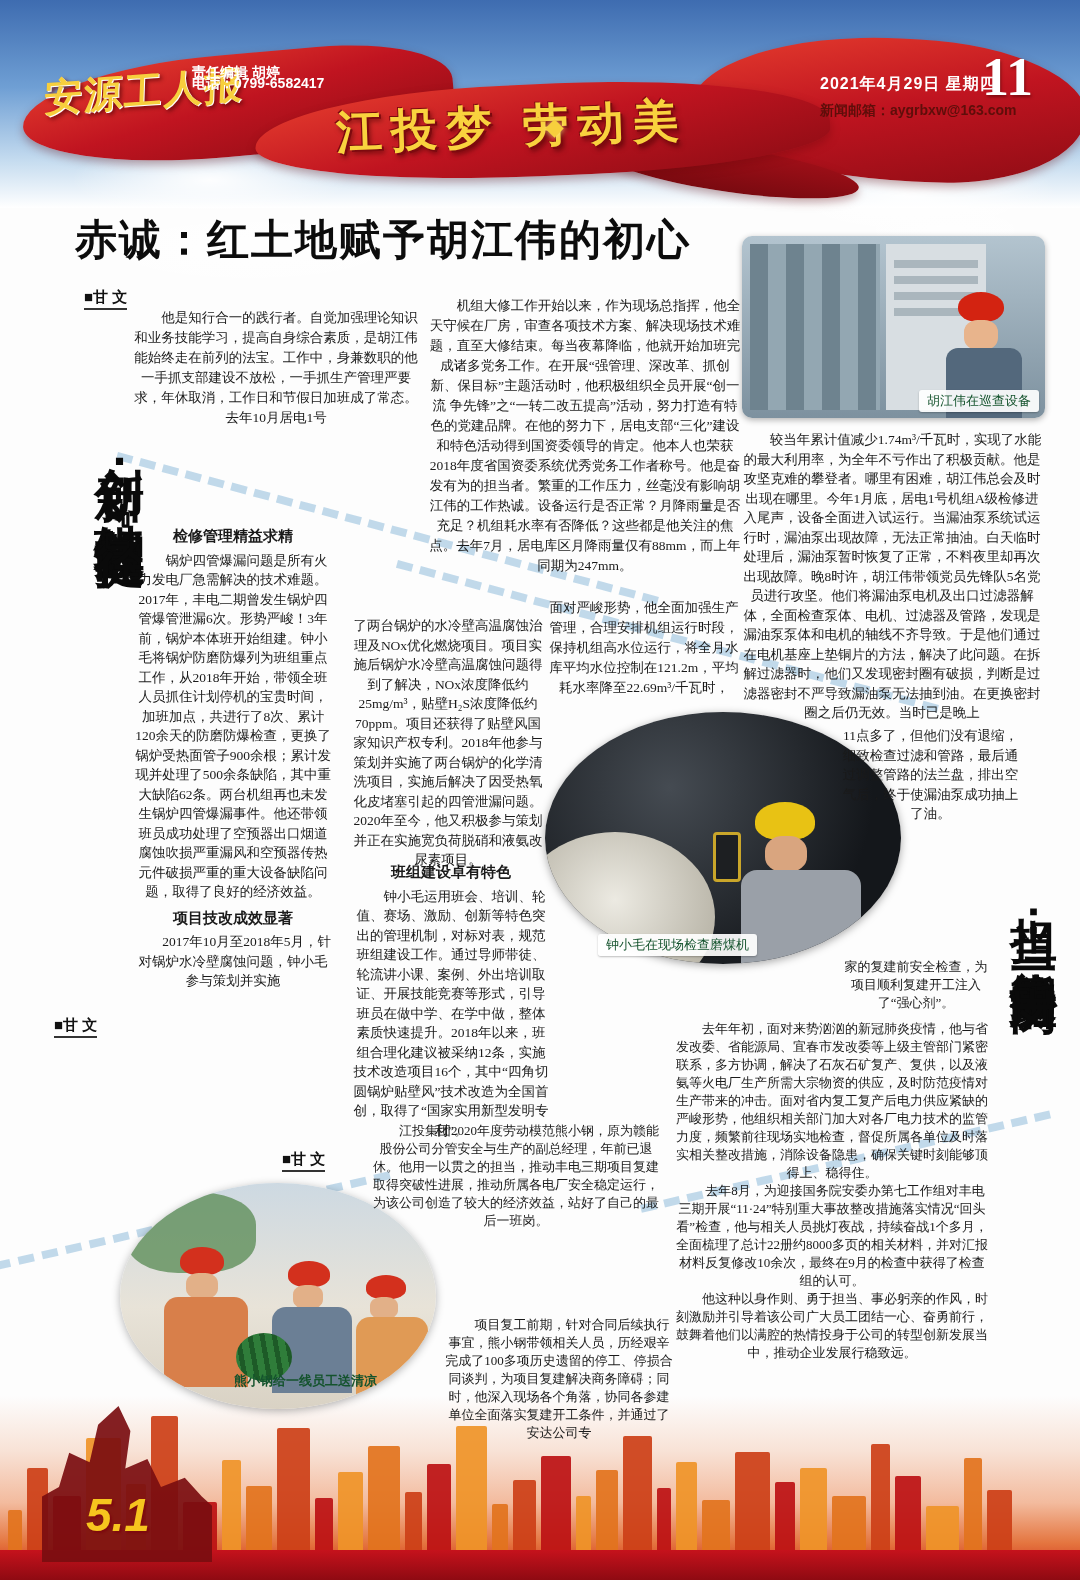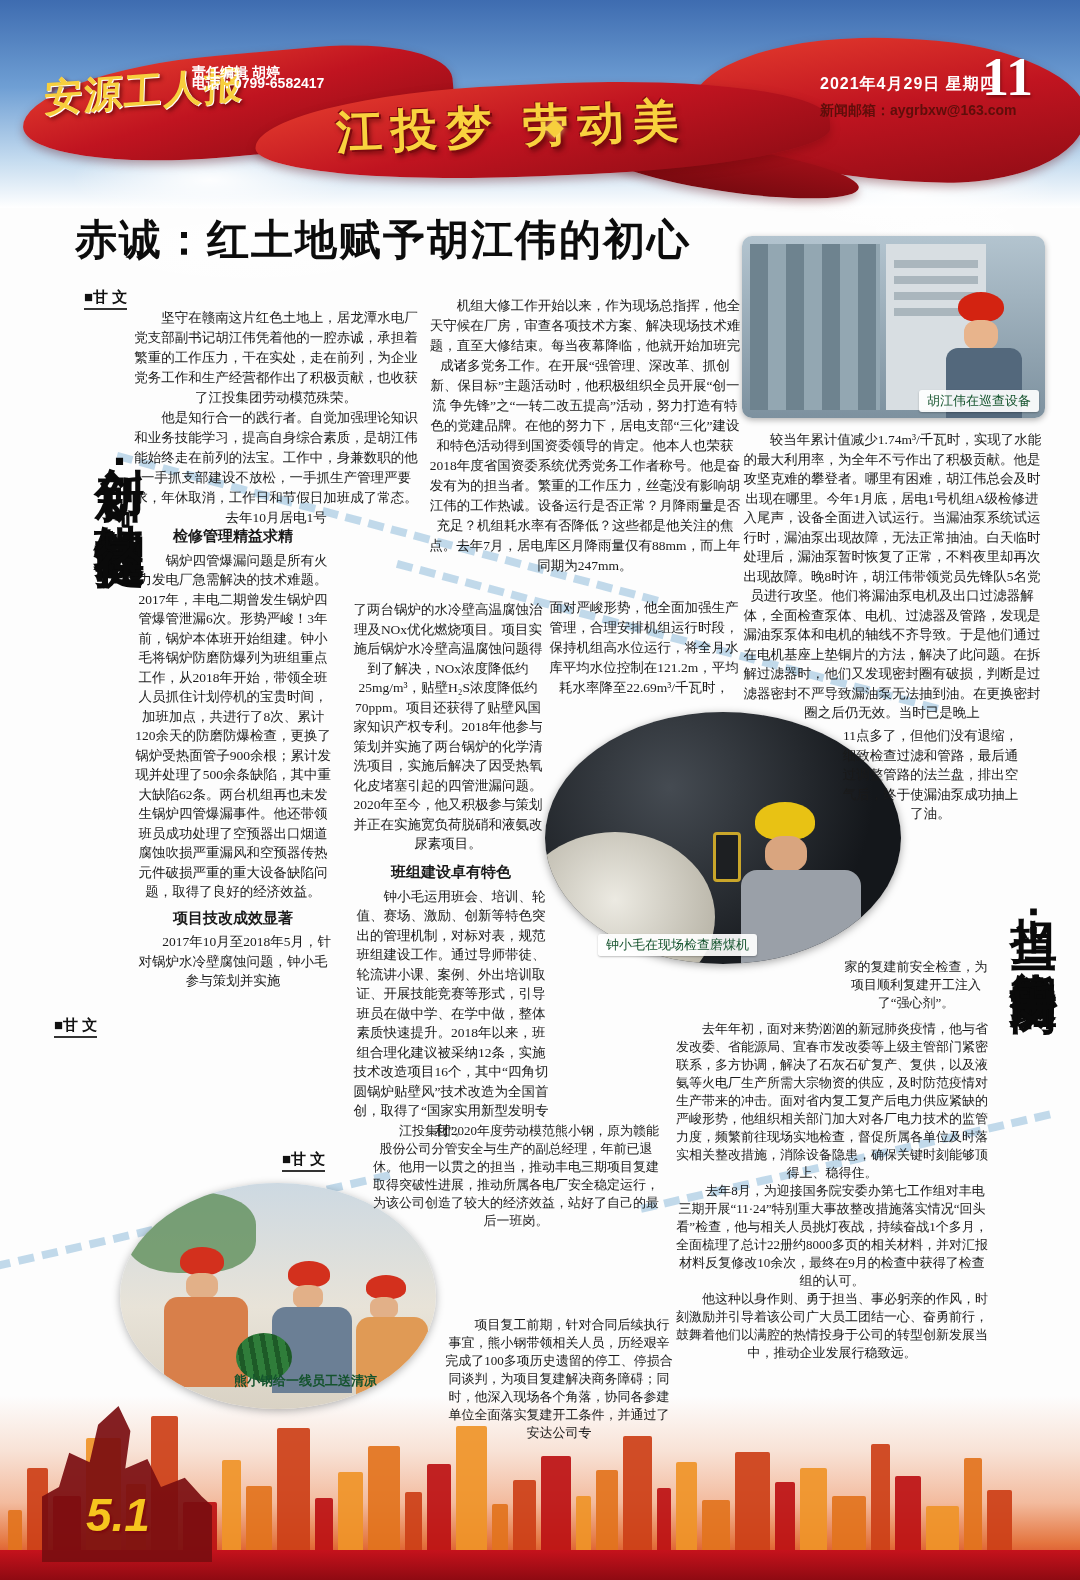--- a/index.html
+++ b/index.html
@@ -120,21 +120,20 @@
   <div class="ph" style="left:250px;top:114px;width:28px;height:22px;background:#e2b088;border-radius:40%;"></div>
   <div class="ph" style="left:236px;top:134px;width:72px;height:80px;background:#e09a55;border-radius:14px 14px 0 0;"></div>
   <div class="ph" style="left:116px;top:150px;width:56px;height:48px;background:repeating-linear-gradient(80deg,#2f7d3a 0 7px,#1d5a27 7px 12px);border-radius:50%;"></div>
 </div>
 <div class="abs caption" style="left:234px;top:1372px;font-weight:bold;">熊小钢给一线员工送清凉</div>
 
 <div class="abs headline1" style="left:60px;top:212px;margin-left:15px;">赤诚：红土地赋予胡江伟的初心</div>
 <div class="abs byline" style="left:84px;top:288px;"><span>■甘 文</span></div>
 
 <div class="abs body-col" style="left:130px;top:308px;width:292px;">
-  <p>坚守在赣南这片红色土地上，居龙潭水电厂党支部副书记胡江伟凭着他的一腔赤诚，承担着繁重的工作压力，干在实处，走在前列，为企业党务工作和生产经营都作出了积极贡献，也收获了江投集团劳动模范殊荣。</p>
   <p>他是知行合一的践行者。自觉加强理论知识和业务技能学习，提高自身综合素质，是胡江伟能始终走在前列的法宝。工作中，身兼数职的他一手抓支部建设不放松，一手抓生产管理严要求，年休取消，工作日和节假日加班成了常态。去年10月居电1号</p>
 </div>
 
 <div class="abs body-col" style="left:428px;top:296px;width:314px;">
   <p>机组大修工作开始以来，作为现场总指挥，他全天守候在厂房，审查各项技术方案、解决现场技术难题，直至大修结束。每当夜幕降临，他就开始加班完成诸多党务工作。在开展“强管理、深改革、抓创新、保目标”主题活动时，他积极组织全员开展“创一流 争先锋”之“一转二改五提高”活动，努力打造有特色的党建品牌。在他的努力下，居电支部“三化”建设和特色活动得到国资委领导的肯定。他本人也荣获2018年度省国资委系统优秀党务工作者称号。他是奋发有为的担当者。繁重的工作压力，丝毫没有影响胡江伟的工作热诚。设备运行是否正常？月降雨量是否充足？机组耗水率有否降低？这些都是他关注的焦点。去年7月，居电库区月降雨量仅有88mm，而上年同期为247mm。</p>
 </div>
 <div class="abs body-col" style="left:545px;top:598px;width:198px;">
   <p style="text-indent:0;">面对严峻形势，他全面加强生产管理，合理安排机组运行时段，保持机组高水位运行，将全月水库平均水位控制在121.2m，平均耗水率降至22.69m³/千瓦时，</p>
 </div>
 
@@ -149,21 +148,21 @@
 <div class="abs byline" style="left:54px;top:1016px;"><span>■甘 文</span></div>
 
 <div class="abs body-col tight" style="left:132px;top:520px;width:202px;">
   <p class="sec-head">检修管理精益求精</p>
   <p>锅炉四管爆漏问题是所有火力发电厂急需解决的技术难题。2017年，丰电二期曾发生锅炉四管爆管泄漏6次。形势严峻！3年前，锅炉本体班开始组建。钟小毛将锅炉防磨防爆列为班组重点工作，从2018年开始，带领全班人员抓住计划停机的宝贵时间，加班加点，共进行了8次、累计120余天的防磨防爆检查，更换了锅炉受热面管子900余根；累计发现并处理了500余条缺陷，其中重大缺陷62条。两台机组再也未发生锅炉四管爆漏事件。他还带领班员成功处理了空预器出口烟道腐蚀吹损严重漏风和空预器传热元件破损严重的重大设备缺陷问题，取得了良好的经济效益。</p>
   <p class="sec-head">项目技改成效显著</p>
   <p>2017年10月至2018年5月，针对锅炉水冷壁腐蚀问题，钟小毛参与策划并实施</p>
 </div>
 
 <div class="abs body-col tight" style="left:352px;top:600px;width:192px;">
-  <p style="text-indent:0;">了两台锅炉的水冷壁高温腐蚀治理及NOx优化燃烧项目。项目实施后锅炉水冷壁高温腐蚀问题得到了解决，NOx浓度降低约25mg/m³，贴壁H₂S浓度降低约70ppm。项目还获得了贴壁风国家知识产权专利。2018年他参与策划并实施了两台锅炉的化学清洗项目，实施后解决了因受热氧化皮堵塞引起的四管泄漏问题。2020年至今，他又积极参与策划并正在实施宽负荷脱硝和液氨改尿素项目。</p>
+  <p style="text-indent:0;margin-top:16px;">了两台锅炉的水冷壁高温腐蚀治理及NOx优化燃烧项目。项目实施后锅炉水冷壁高温腐蚀问题得到了解决，NOx浓度降低约25mg/m³，贴壁H₂S浓度降低约70ppm。项目还获得了贴壁风国家知识产权专利。2018年他参与策划并实施了两台锅炉的化学清洗项目，实施后解决了因受热氧化皮堵塞引起的四管泄漏问题。2020年至今，他又积极参与策划并正在实施宽负荷脱硝和液氨改尿素项目。</p>
 </div>
 
 <div class="abs body-col tight" style="left:352px;top:856px;width:198px;">
   <p class="sec-head">班组建设卓有特色</p>
   <p>钟小毛运用班会、培训、轮值、赛场、激励、创新等特色突出的管理机制，对标对表，规范班组建设工作。通过导师带徒、轮流讲小课、案例、外出培训取证、开展技能竞赛等形式，引导班员在做中学、在学中做，整体素质快速提升。2018年以来，班组合理化建议被采纳12条，实施技术改造项目16个，其中“四角切圆锅炉贴壁风”技术改造为全国首创，取得了“国家实用新型发明专利”。</p>
 </div>
 
 <div class="abs vhead" style="left:990px;top:880px;height:618px;width:76px;font-size:47px;">担当：熊小钢的最后一班岗</div>
 <div class="abs byline" style="left:282px;top:1150px;"><span>■甘 文</span></div>
 

